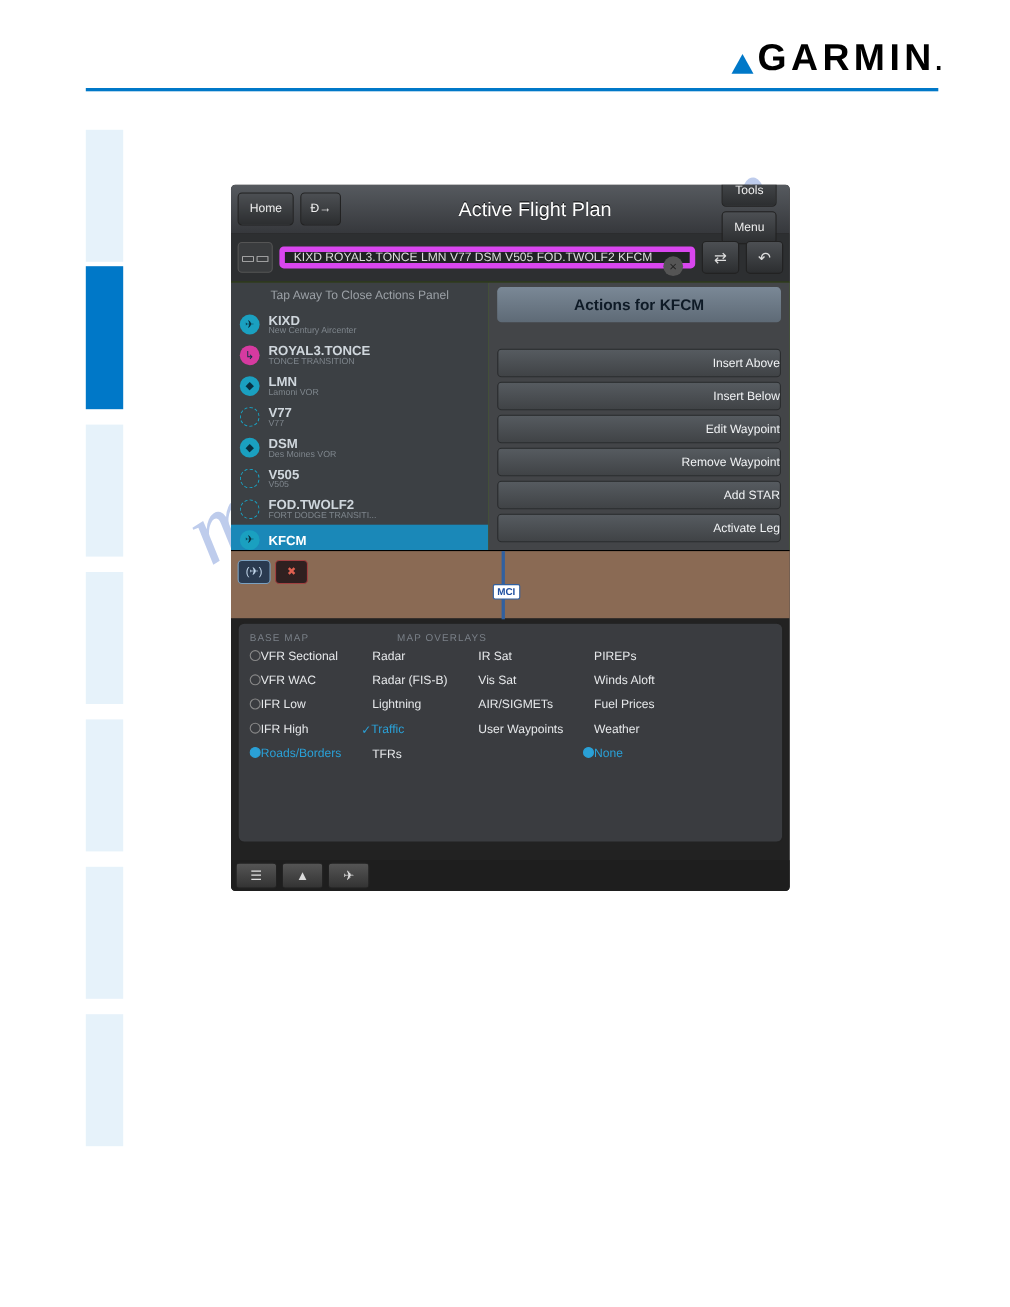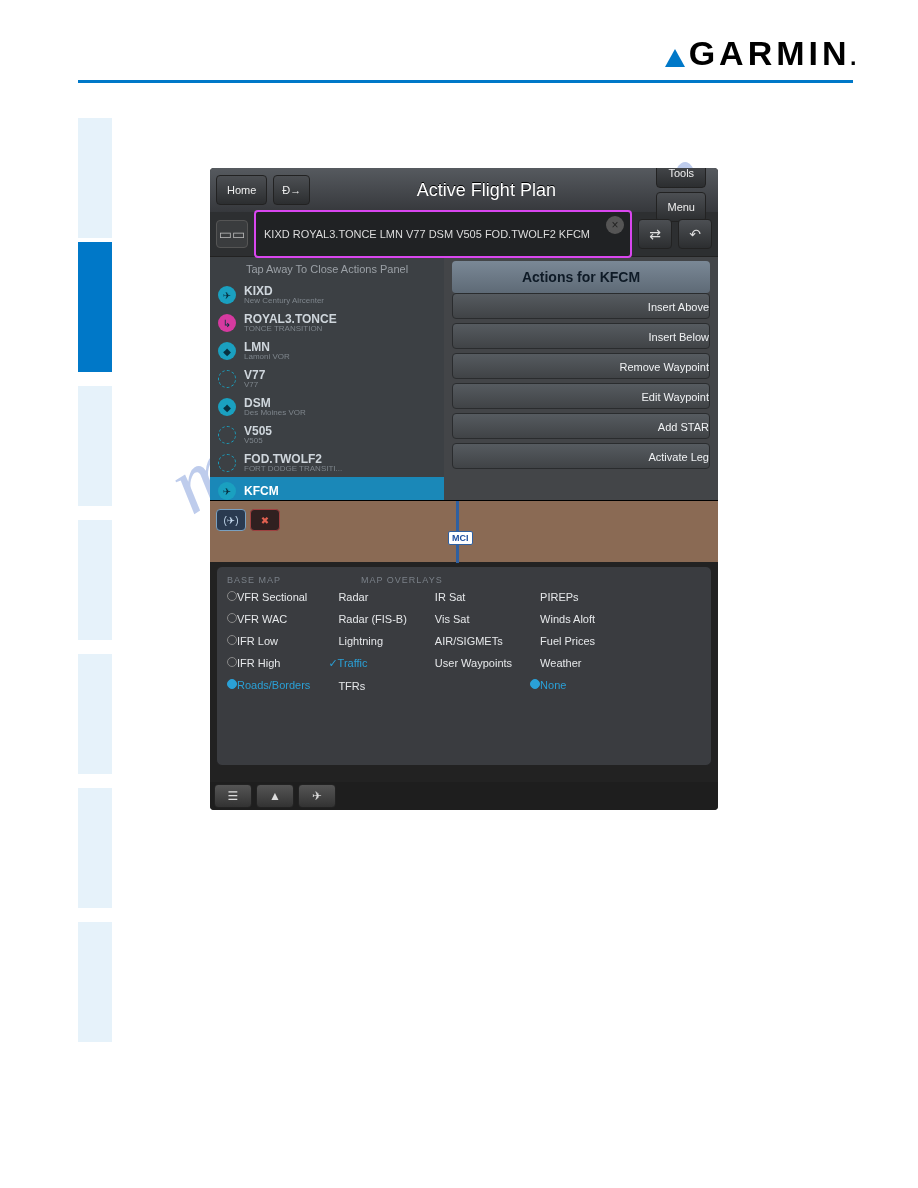--- a/index.html
+++ b/index.html
@@ -22,40 +22,40 @@
 
   
   .titlebar { height: 44px; background: linear-gradient(#565a5f,#36383c); display: flex; align-items: center; padding: 0 6px; }
   .tb-btn { background: linear-gradient(#4c4f53,#2c2e30); color: #eee; font-size: 11px; border: 1px solid #222; border-radius: 4px; height: 30px; display: flex; align-items: center; justify-content: center; padding: 0 10px; margin-right: 6px; }
   .tb-title { flex: 1; text-align: center; color: #fff; font-size: 18px; text-shadow: 0 -1px 0 #000; }
   .tb-right { display: flex; gap: 4px; flex-direction: column; }
 
   
   .routerow { height: 44px; background: #2d2f31; display: flex; align-items: center; padding: 0 6px; gap: 6px; }
   .book-icon { width: 32px; height: 28px; border: 1px solid #555; border-radius: 4px; background: #3a3c3e; display: flex; align-items: center; justify-content: center; color: #bbb; font-size: 14px; }
-  .route-input { flex: 1; height: 48px; background: #202224; border: 2px solid #d946ef; border-radius: 4px; color: #ddd; font-size: 11px; display: flex; align-items: center; padding: 0 8px; position: relative; }
+  .route-input { flex: 1; height: 20px; background: #202224; border: 5px solid #d946ef; border-radius: 4px; color: #ddd; font-size: 11px; display: flex; align-items: center; padding: 0 8px; position: relative; }
   .route-clear { position: absolute; right: 6px; top: 4px; width: 18px; height: 18px; background: #555; border-radius: 50%; color: #222; font-size: 12px; text-align: center; line-height: 18px; }
   .swap-btn, .undo-btn { width: 34px; height: 30px; background: linear-gradient(#4c4f53,#2c2e30); border: 1px solid #222; border-radius: 4px; color: #ddd; display: flex; align-items: center; justify-content: center; font-size: 14px; }
 
   
   .split { height: 244px; background: #4d7c0f; display: flex; border-top: 1px solid #222; }
   .fp-list { width: 234px; background: #3c4044; overflow: hidden; }
   .fp-hint { color: #9ba0a6; font-size: 11px; text-align: center; padding: 6px 0; }
   .fp-item { display: flex; align-items: center; height: 28px; padding: 0 8px; gap: 8px; }
   .fp-icon { width: 18px; height: 18px; border-radius: 50%; background: #1aa0c0; display: flex; align-items: center; justify-content: center; color: #083040; font-size: 10px; }
   .fp-icon.magenta { background: #d63aa0; }
   .fp-icon.line { background: transparent; border: 1px dashed #1aa0c0; }
   .fp-text { display: flex; flex-direction: column; line-height: 1; }
   .fp-code { color: #cfd6dc; font-size: 12px; font-weight: bold; }
   .fp-desc { color: #7e858c; font-size: 8px; }
   .fp-item.sel { background: #1a88b8; }
   .fp-item.sel .fp-code { color: #fff; }
 
   .actions { flex: 1; padding: 0 8px; background: #434548; }
-  .actions-head { height: 32px; background: linear-gradient(#7a8896,#5e6a76); color: #0e1a26; font-size: 14px; font-weight: bold; text-align: center; line-height: 32px; border-radius: 4px; margin: 4px 0 0; }
+  .actions-head { height: 32px; background: linear-gradient(#7a8896,#5e6a76); color: #0e1a26; font-size: 14px; font-weight: bold; text-align: center; line-height: 32px; border-radius: 4px; margin: 4px 0 24px; }
   .action-btn { height: 26px; background: linear-gradient(#565b60,#404346); border: 1px solid #2a2c2e; border-radius: 4px; color: #f0f2f4; font-size: 11px; text-align: right; line-height: 26px; margin-bottom: 4px; }
 
   
   .mapstrip { height: 62px; background: #8a6a54; position: relative; border-top: 1px solid #000; }
   .tw-badges { position: absolute; left: 6px; top: 8px; display: flex; gap: 4px; }
   .tw-badge { width: 30px; height: 22px; border-radius: 4px; background: #2a3a50; border: 1px solid #7aa0c0; display: flex; align-items: center; justify-content: center; color: #c4d8ec; font-size: 10px; }
   .tw-badge.x { background: #302020; border-color: #a04040; color: #e06050; }
   .mci { position: absolute; left: 238px; top: 30px; background: #fff; border: 1px solid #3060a0; color: #2050a0; font-size: 9px; font-weight: bold; padding: 1px 3px; border-radius: 2px; }
   .mapstrip::before { content: ''; position: absolute; left: 246px; top: 0; width: 3px; height: 62px; background: #3060a0; }
 
@@ -188,22 +188,22 @@
         <div class="fp-text">
           <div class="fp-code">KFCM</div>
         </div>
       </div>
     </div>
 
     <div class="actions">
       <div class="actions-head">Actions for KFCM</div>
       <div class="action-btn">Insert Above</div>
       <div class="action-btn">Insert Below</div>
+      <div class="action-btn">Edit Waypoint</div>
       <div class="action-btn">Remove Waypoint</div>
-      <div class="action-btn">Edit Waypoint</div>
       <div class="action-btn">Add STAR</div>
       <div class="action-btn">Activate Leg</div>
     </div>
   </div>
 
   <div class="mapstrip">
     <div class="tw-badges">
       <div class="tw-badge">(✈)</div>
       <div class="tw-badge x">✖</div>
     </div>

